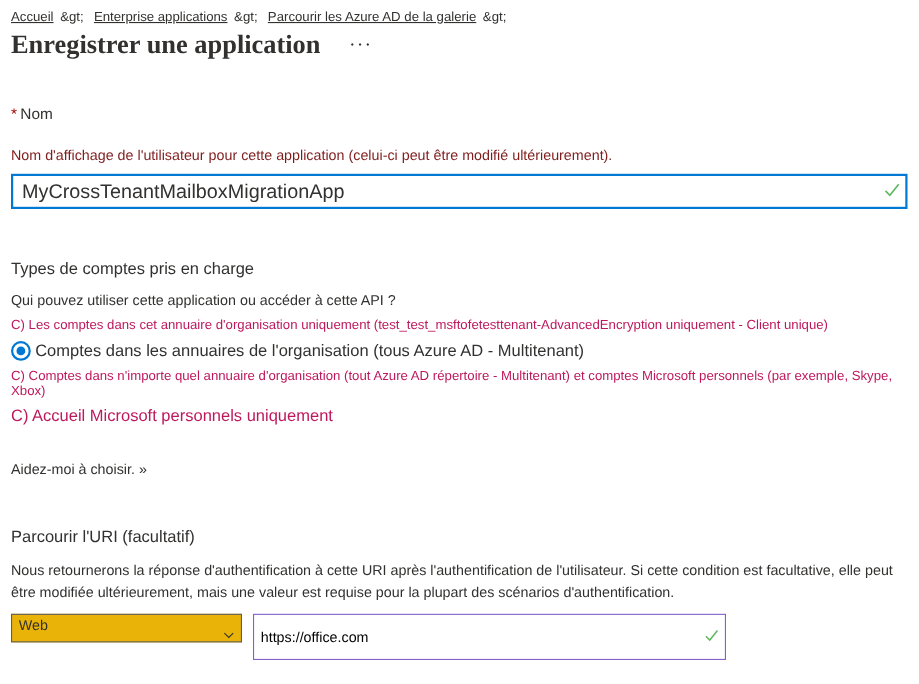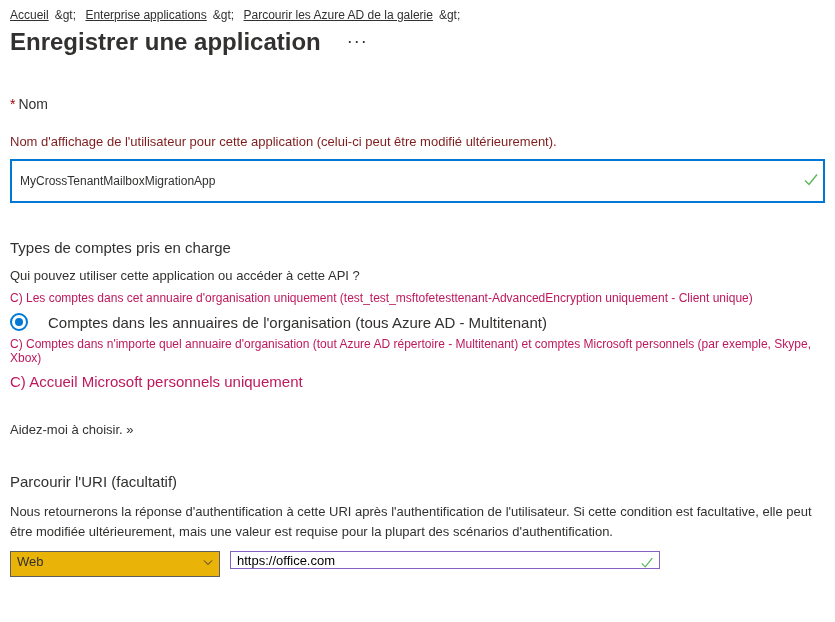--- a/index.html
+++ b/index.html
@@ -21,20 +21,21 @@
     margin-right: 6px;
     text-decoration: underline;
     cursor: pointer;
   }
   .breadcrumb .sep { margin-right: 6px; }
   .title-row {
     display: flex;
     align-items: center;
     gap: 26px;
     margin-bottom: 40px;
+    font-family: Liberation Serif, serif;
   }
   h1 {
     font-size: 24px;
     font-weight: 600;
     margin: 2px 0 0 0;
   }
   .more {
     font-size: 18px;
     color: #323130;
     letter-spacing: 1px;
@@ -42,46 +43,46 @@
   }
   .req { color: #a80000; margin-right: 3px; }
   .field-label { font-size: 14px; margin-bottom: 22px; color:#323130; }
   .field-desc { font-size: 13px; color: #7f1d1d; margin-bottom: 10px; }
   .name-input-wrap {
     position: relative;
     width: 815px;
   }
   .name-input {
     width: 100%;
-    height: 44px;
+    height: 32px;
     padding: 4px 28px 4px 8px;
-    font-size: 12px;
+    font-size: 18px;
     border: 2px solid #0078d4;
     outline: none;
     color: #323130;
   }
   .valid-check {
     position: absolute;
     right: 6px;
     top: 50%;
     transform: translateY(-50%);
     color: #5fb85f;
     pointer-events: none;
   }
-  .section { margin-top: 36px; }
+  .section { margin-top: 46px; }
   .section h2 {
     font-size: 15px;
     font-weight: 400;
     margin: 0 0 12px 0;
   }
   .subtext { font-size: 13px; color:#323130; margin-bottom: 8px; }
   .opt-row {
     display: flex;
     align-items: center;
-    gap: 20px;
+    gap: 4px;
     margin: 6px 0;
   }
   .opt-row.selected .opt-label { font-size: 15px; color:#323130; }
   .opt-label { font-size: 14px; color:#323130; }
   .opt-row .radio {
     width: 18px;
     height: 18px;
     border: 1px solid #323130;
     border-radius: 50%;
     position: relative;
@@ -129,21 +130,21 @@
     top: 50%;
     transform: translateY(-50%);
     pointer-events: none;
   }
   .uri-input-wrap {
     position: relative;
     width: 430px;
   }
   .uri-input {
     width: 100%;
-    height: 18px;
+    height: 42px;
     border: 1px solid #8661c5;
     padding: 2px 26px 2px 6px;
     font-size: 13px;
     outline: none;
   }
 </style>
 </head>
 <body>
 
 <div class="breadcrumb">

